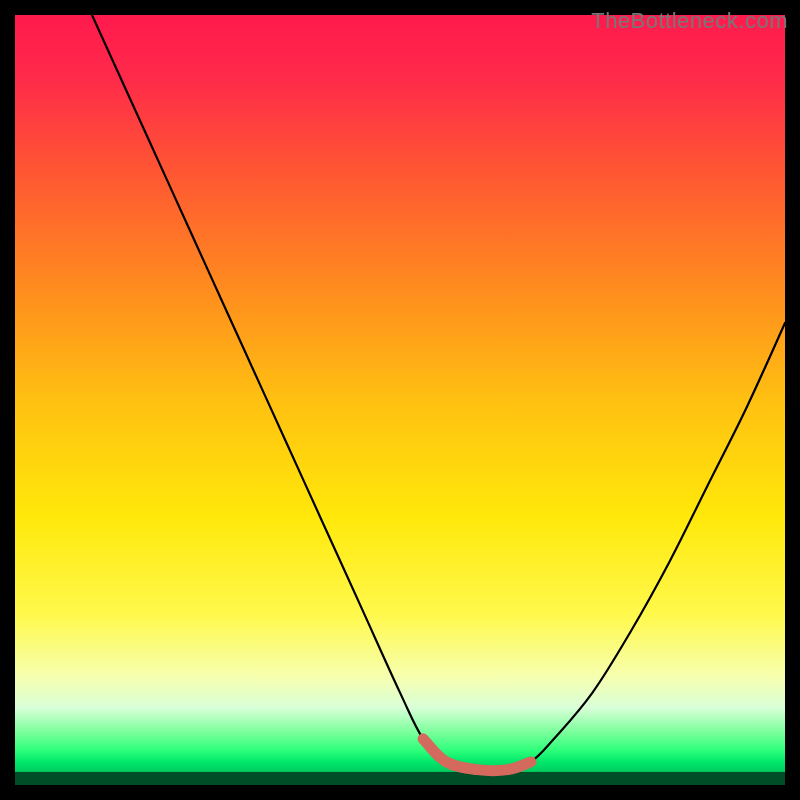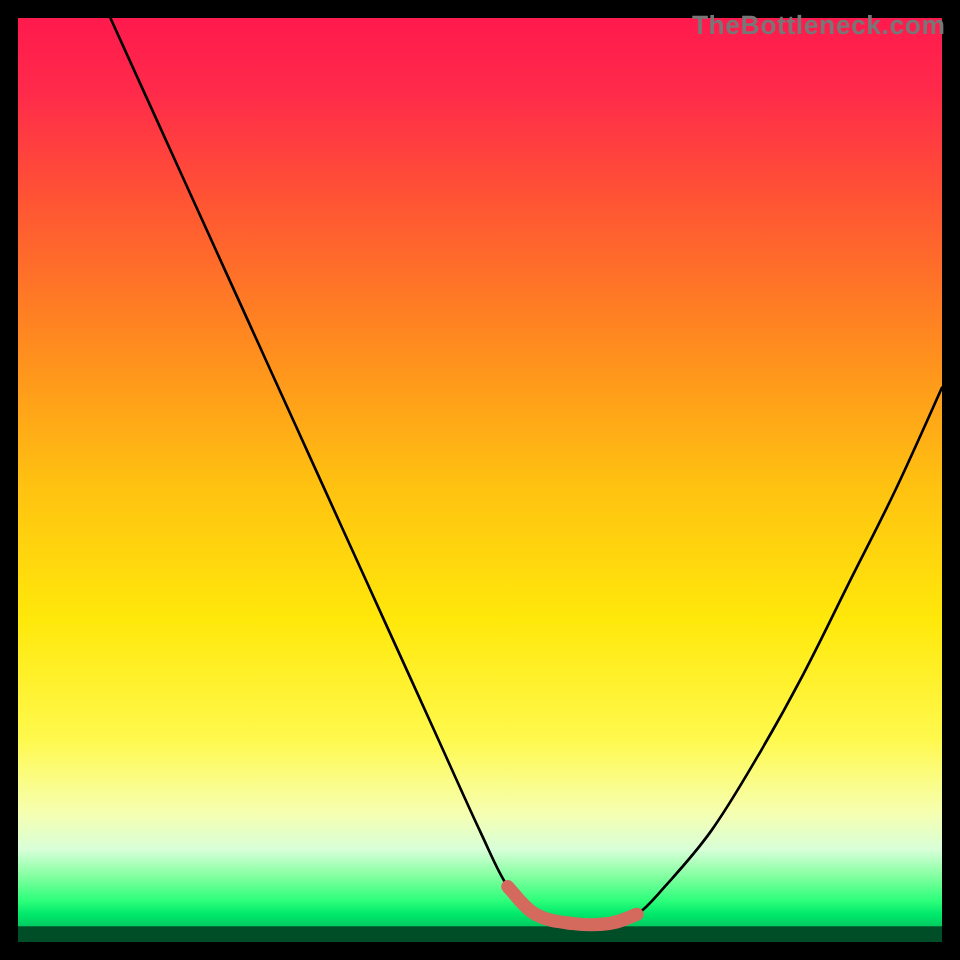--- a/index.html
+++ b/index.html
@@ -20,21 +20,20 @@
     background: #000;
   }
   .watermark {
     position: absolute;
     top: 8px;
     right: 12px;
     color: #777;
     font-size: 22px;
     letter-spacing: 0.5px;
     z-index: 20;
-    font-weight: bold;
   }
   svg {
     position: absolute;
     left: 15px;
     top: 15px;
     width: 770px;
     height: 770px;
   }
 </style>
 </head>

